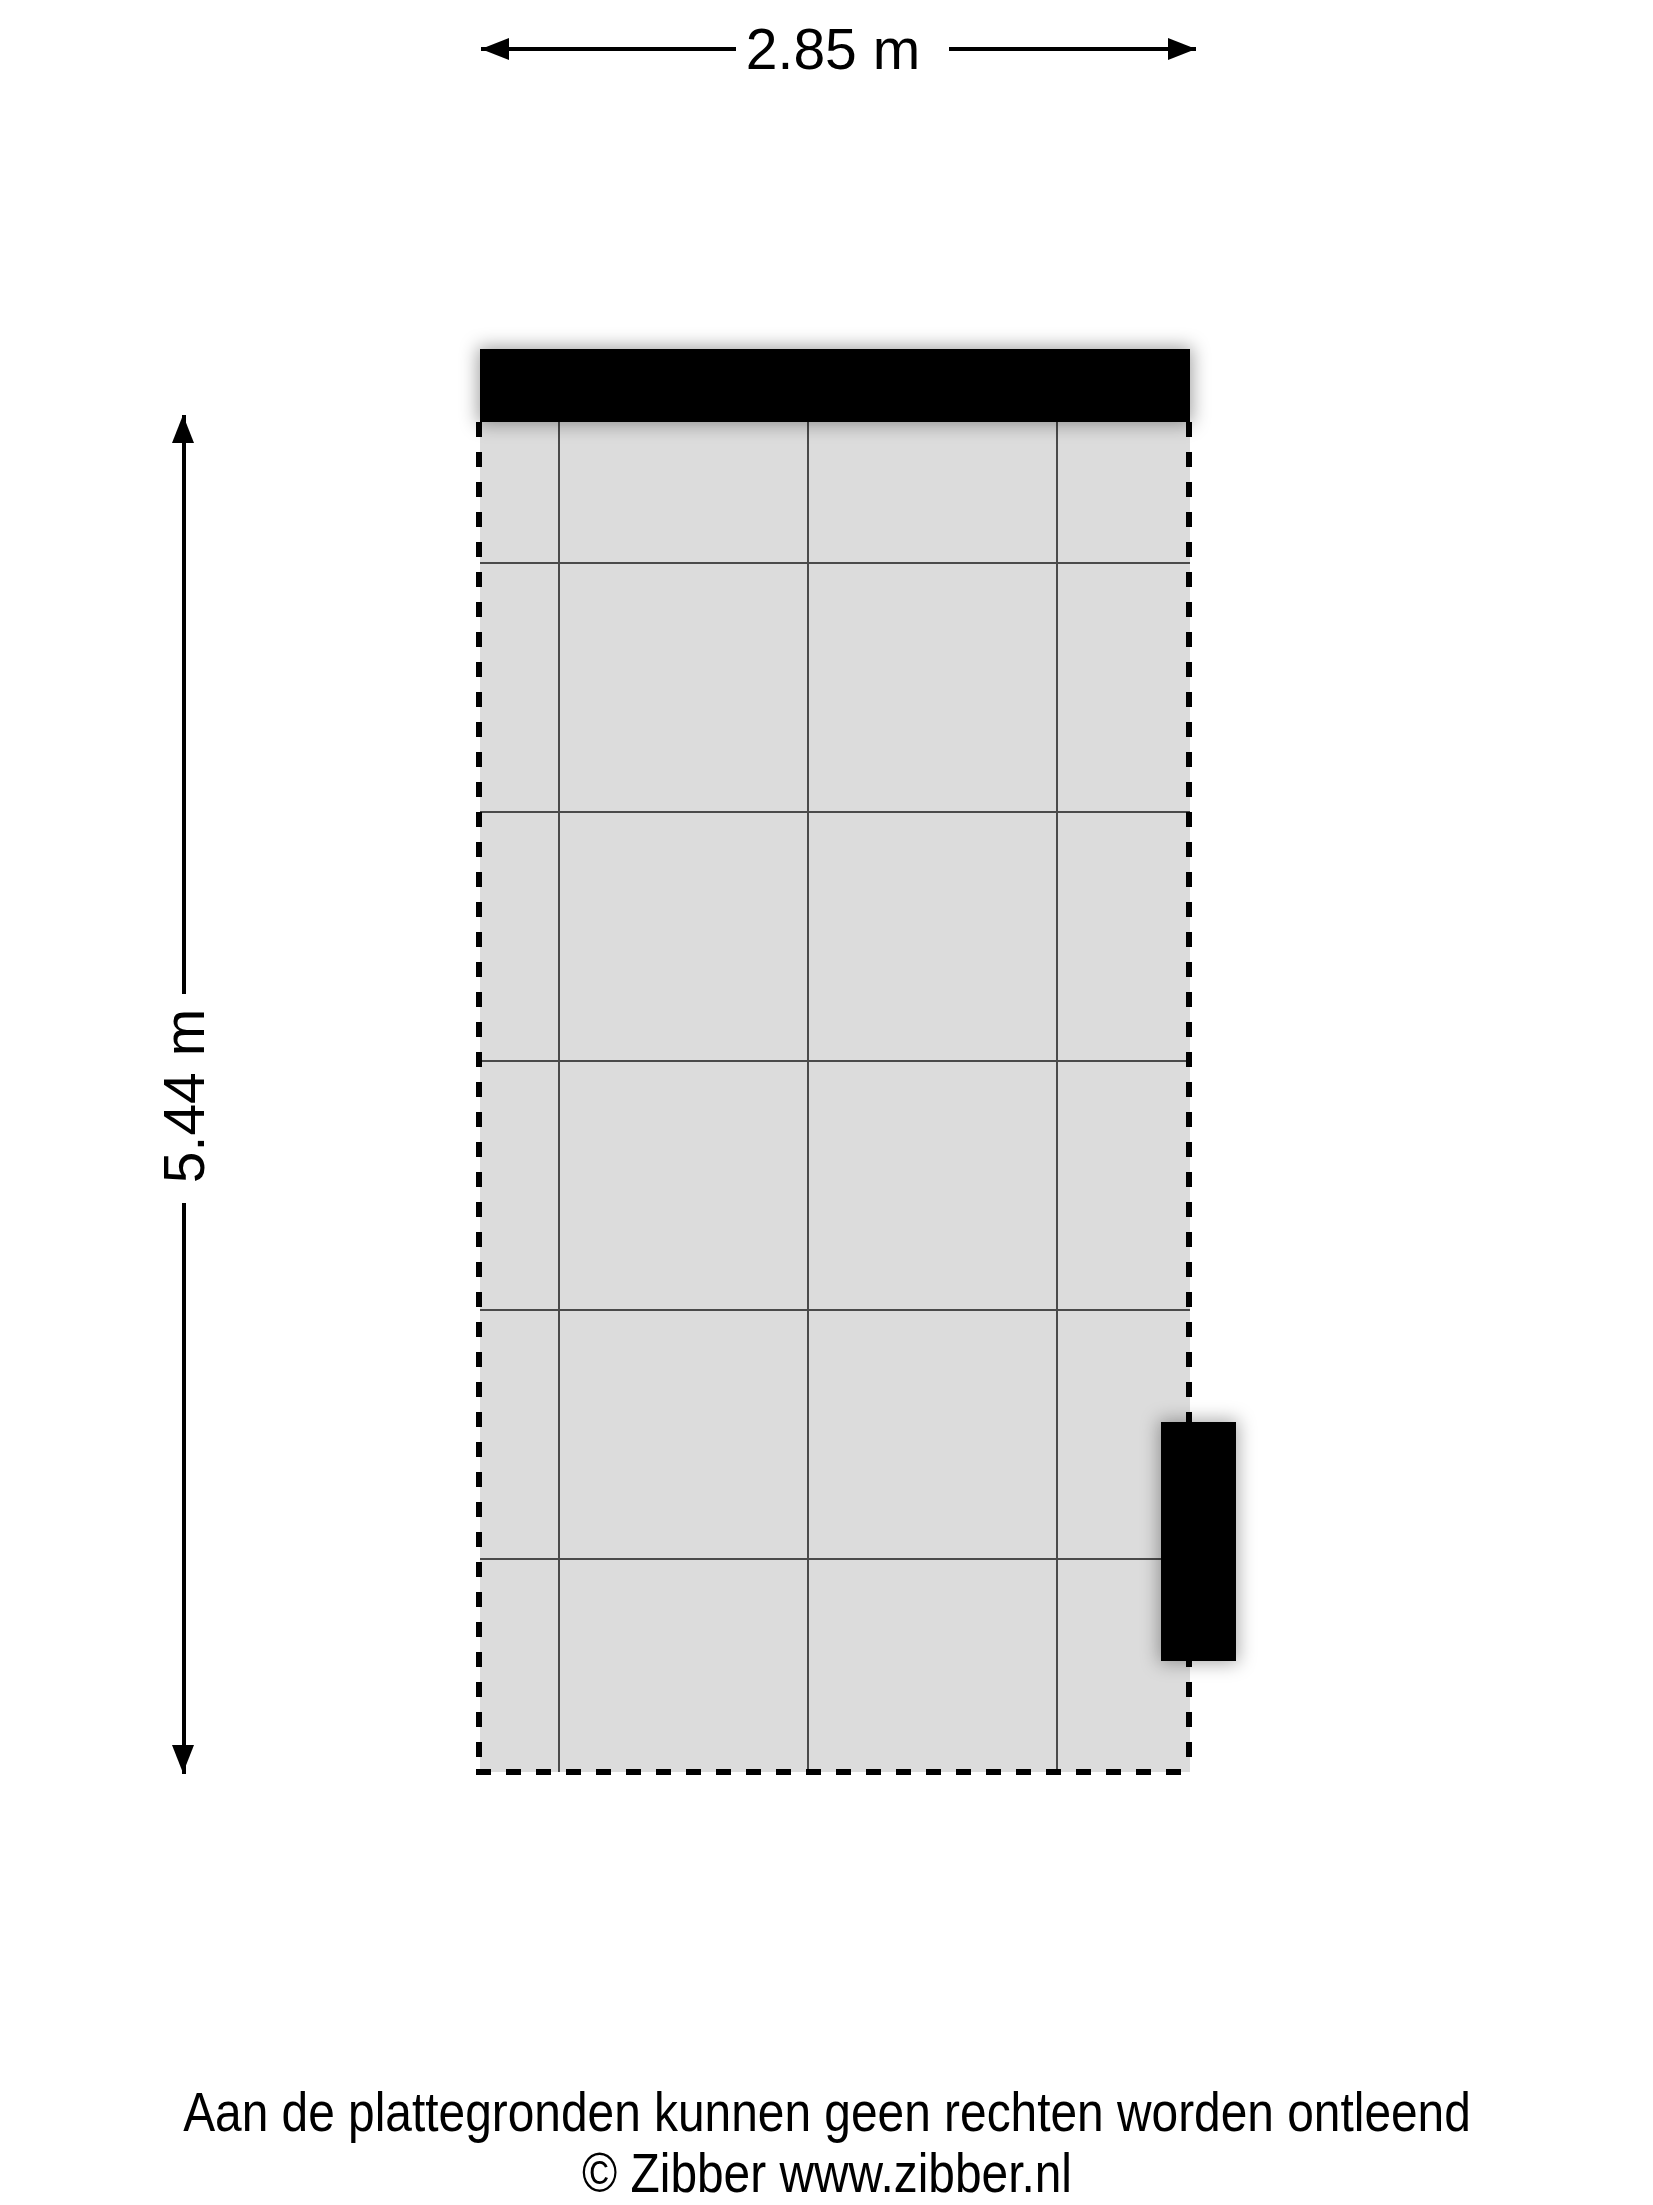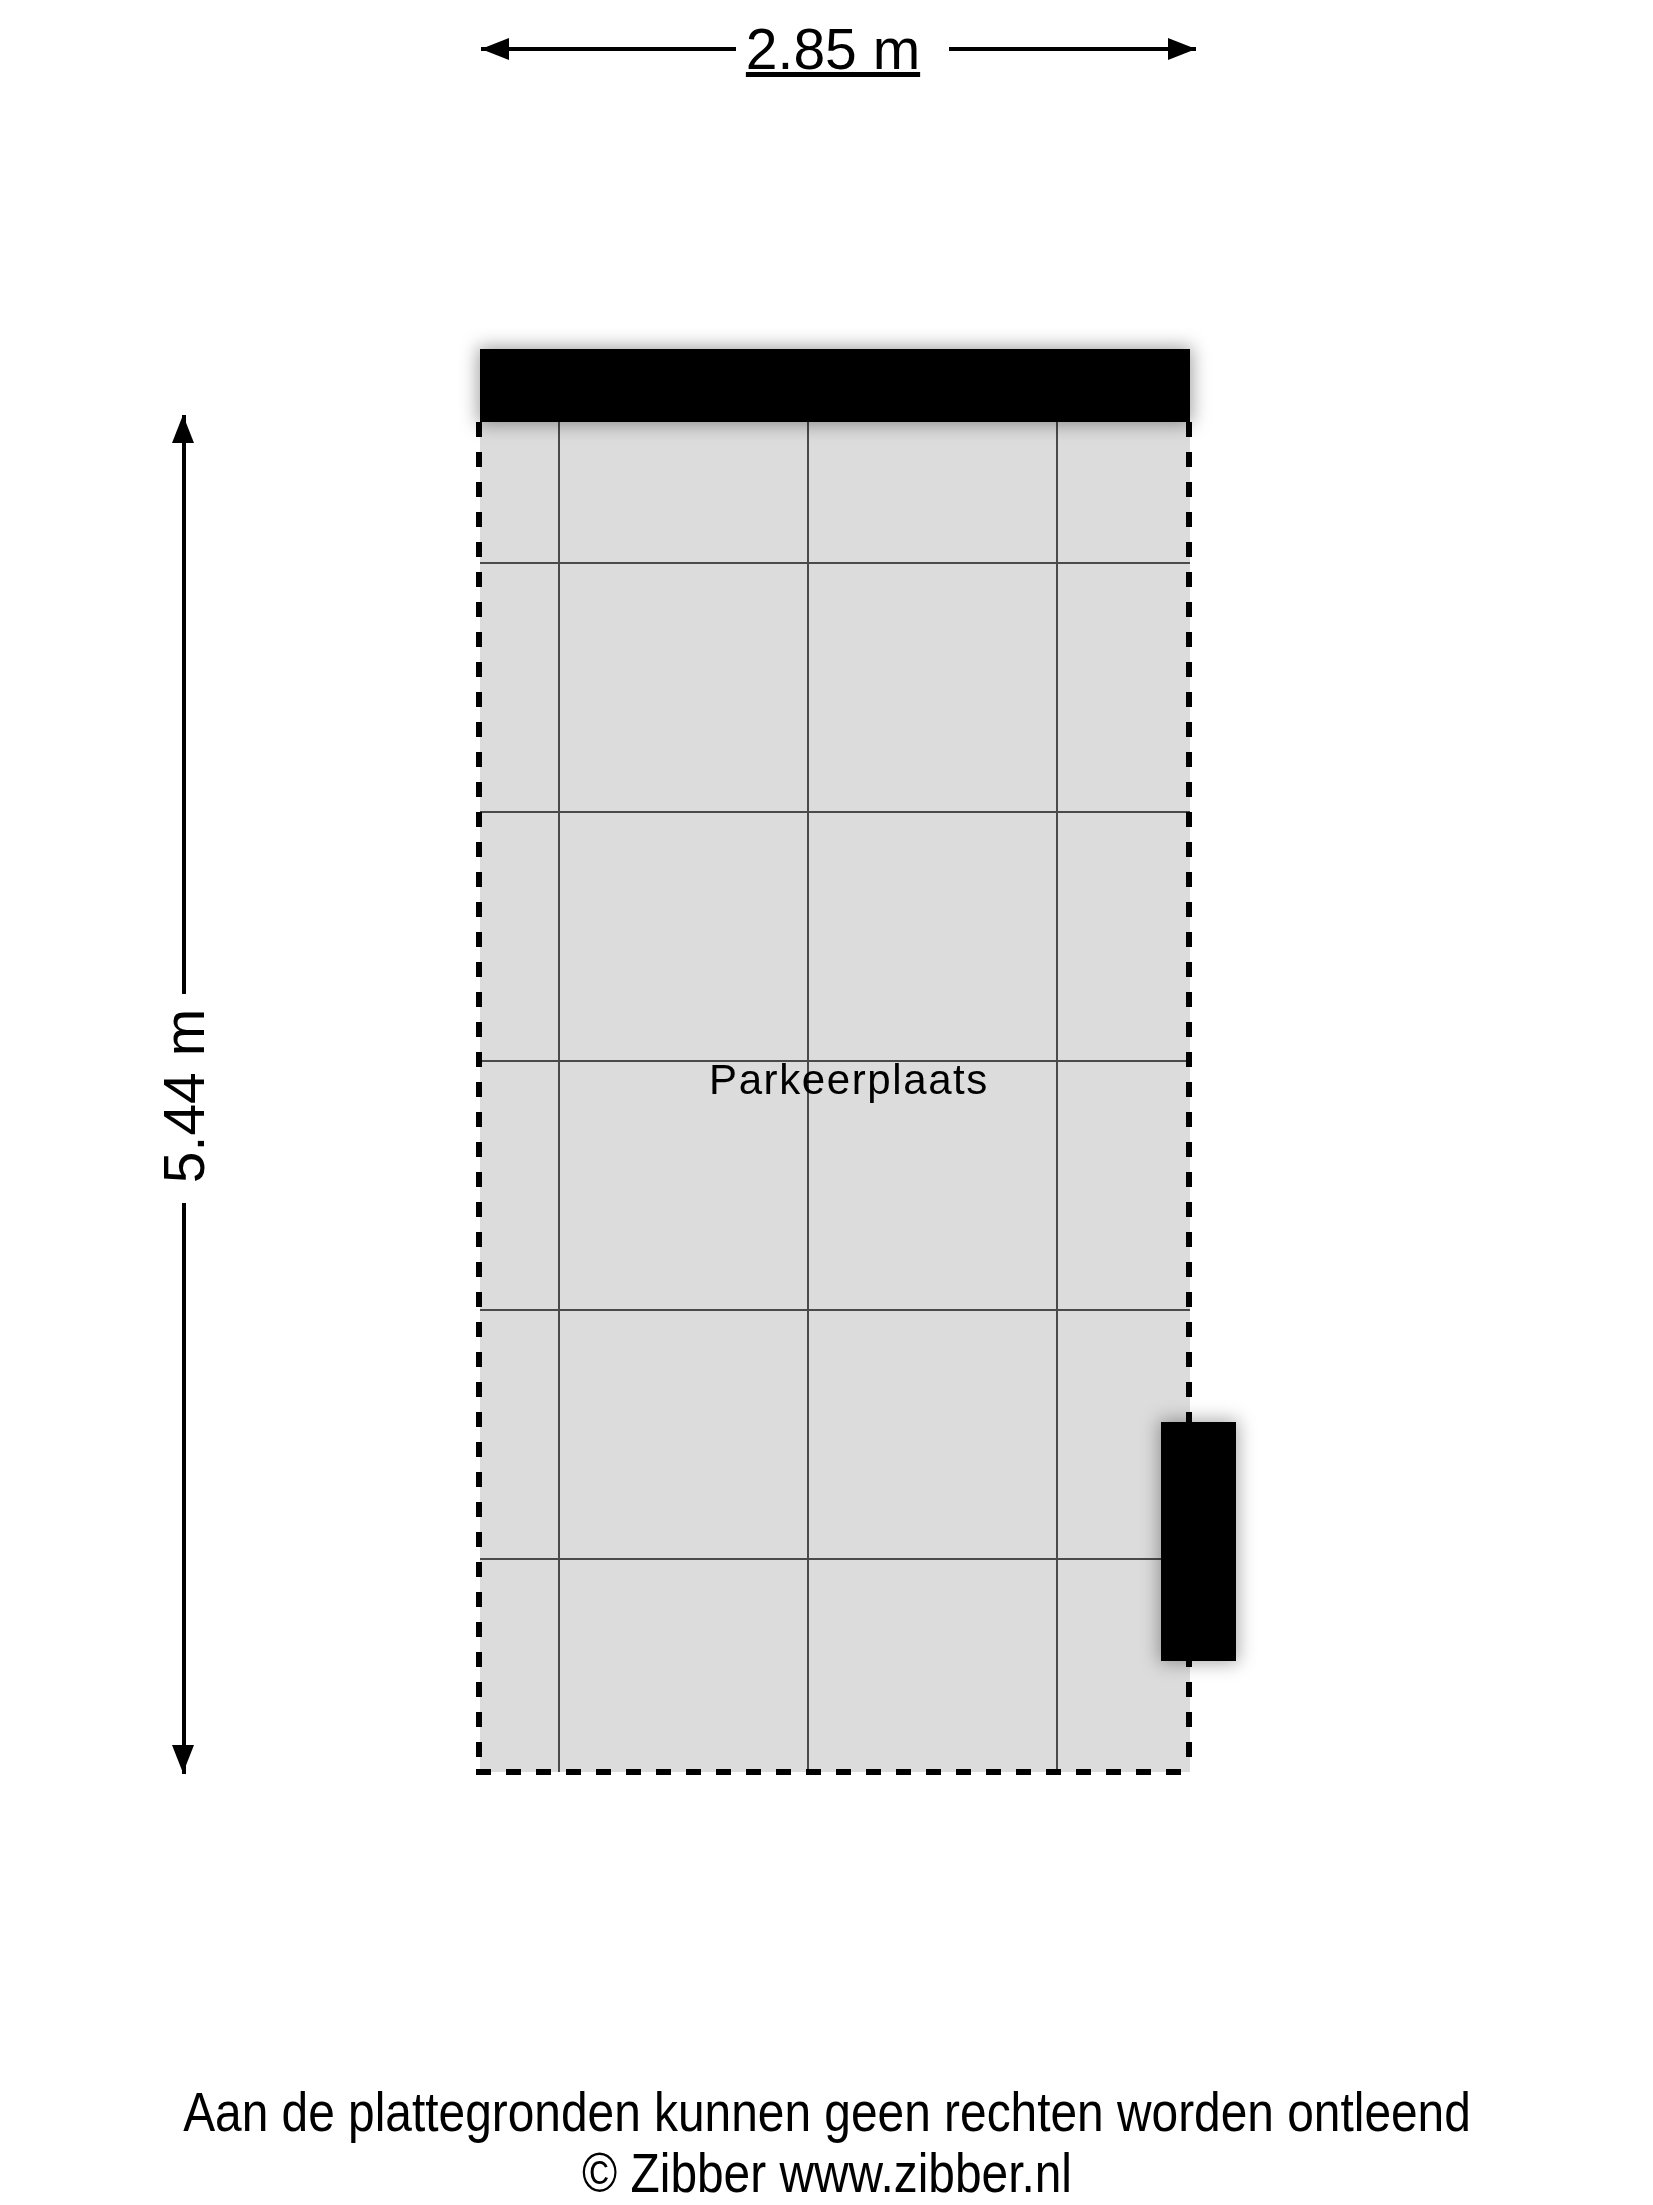--- a/index.html
+++ b/index.html
@@ -16,21 +16,21 @@
   
   .dim-line{position:absolute;background:var(--ink);}
   .dim-h{height:3.9px;}
   .dim-v{width:3.9px;}
   .arrow{position:absolute;width:0;height:0;}
   .arrow-left{border-top:11px solid transparent;border-bottom:11px solid transparent;border-right:28px solid var(--ink);}
   .arrow-right{border-top:11px solid transparent;border-bottom:11px solid transparent;border-left:28px solid var(--ink);}
   .arrow-up{border-left:11px solid transparent;border-right:11px solid transparent;border-bottom:28px solid var(--ink);}
   .arrow-down{border-left:11px solid transparent;border-right:11px solid transparent;border-top:28px solid var(--ink);}
   .dim-label{position:absolute;font-size:57px;white-space:nowrap;}
-  .dim-label.h{transform:translate(-50%,-50%);text-decoration:underline;}
+  .dim-label.h{transform:translate(-50%,-50%);}
   .dim-label.v{transform:translate(-50%,-50%) rotate(-90deg);}
 
   
   .wall-top{
     position:absolute;left:480px;top:349px;width:710px;height:73px;
     background:var(--wall);
     box-shadow:0 0 17.3px 2.4px rgba(0,0,0,0.38);
     z-index:3;
   }
   .room{
@@ -91,21 +91,20 @@
 </div>
 
 <div>
   <div class="room"></div>
   <div class="wall-top"></div>
   <div class="dash dash-v dash-left"></div>
   <div class="dash dash-v dash-right"></div>
   <div class="dash dash-bottom"></div>
   <div class="pillar"></div>
   <div class="room-label">
-    <div>Parkeerplaats</div>
   </div>
 </div>
 
 <div class="footer">
   <div>Aan de plattegronden kunnen geen rechten worden ontleend</div>
   <div>© Zibber www.zibber.nl</div>
 </div>
 
 
 </body></html>

